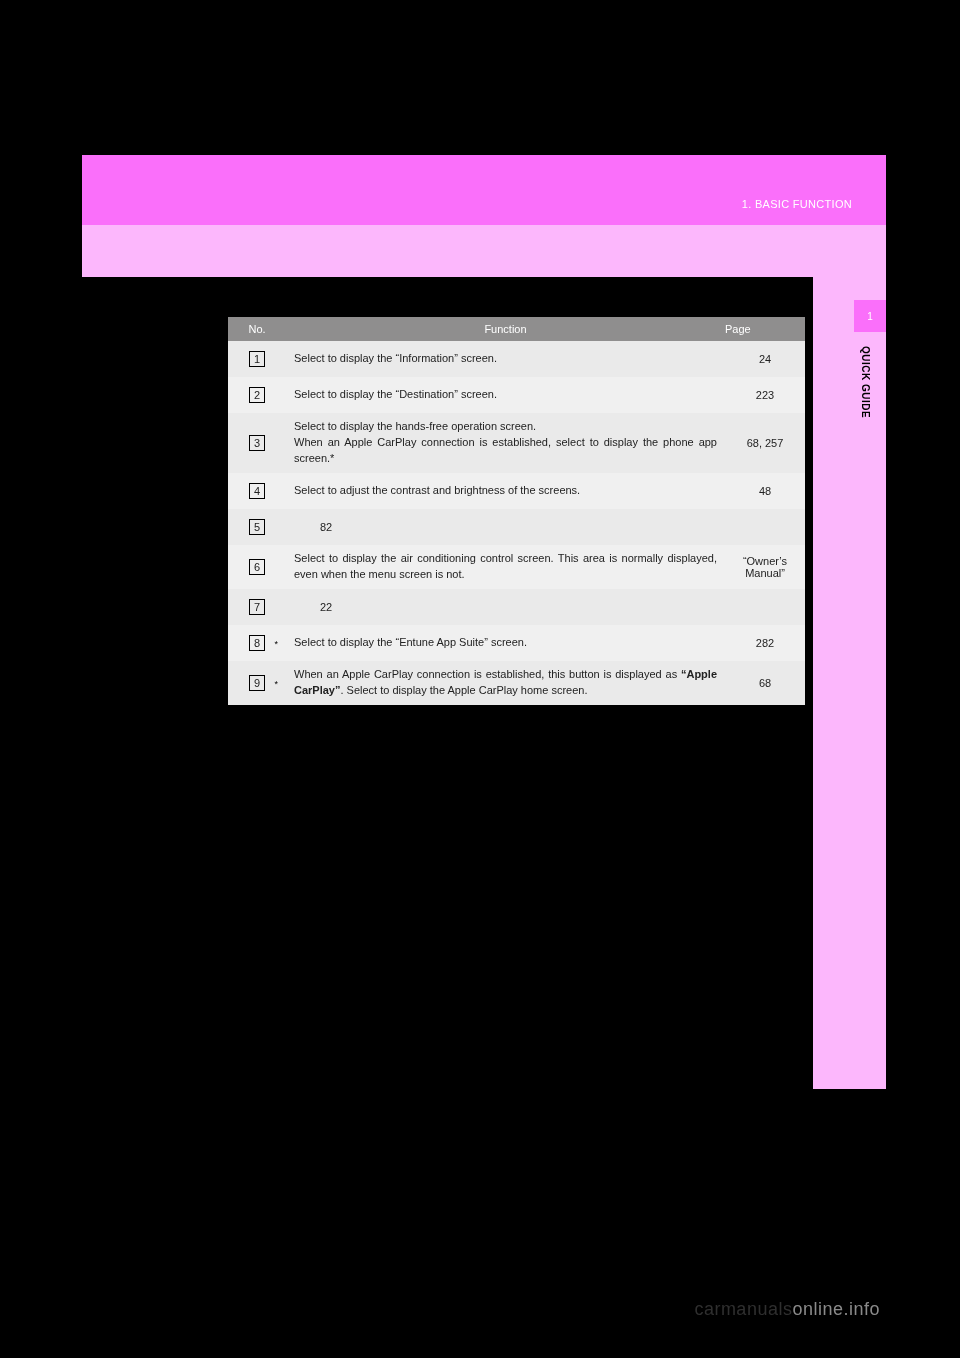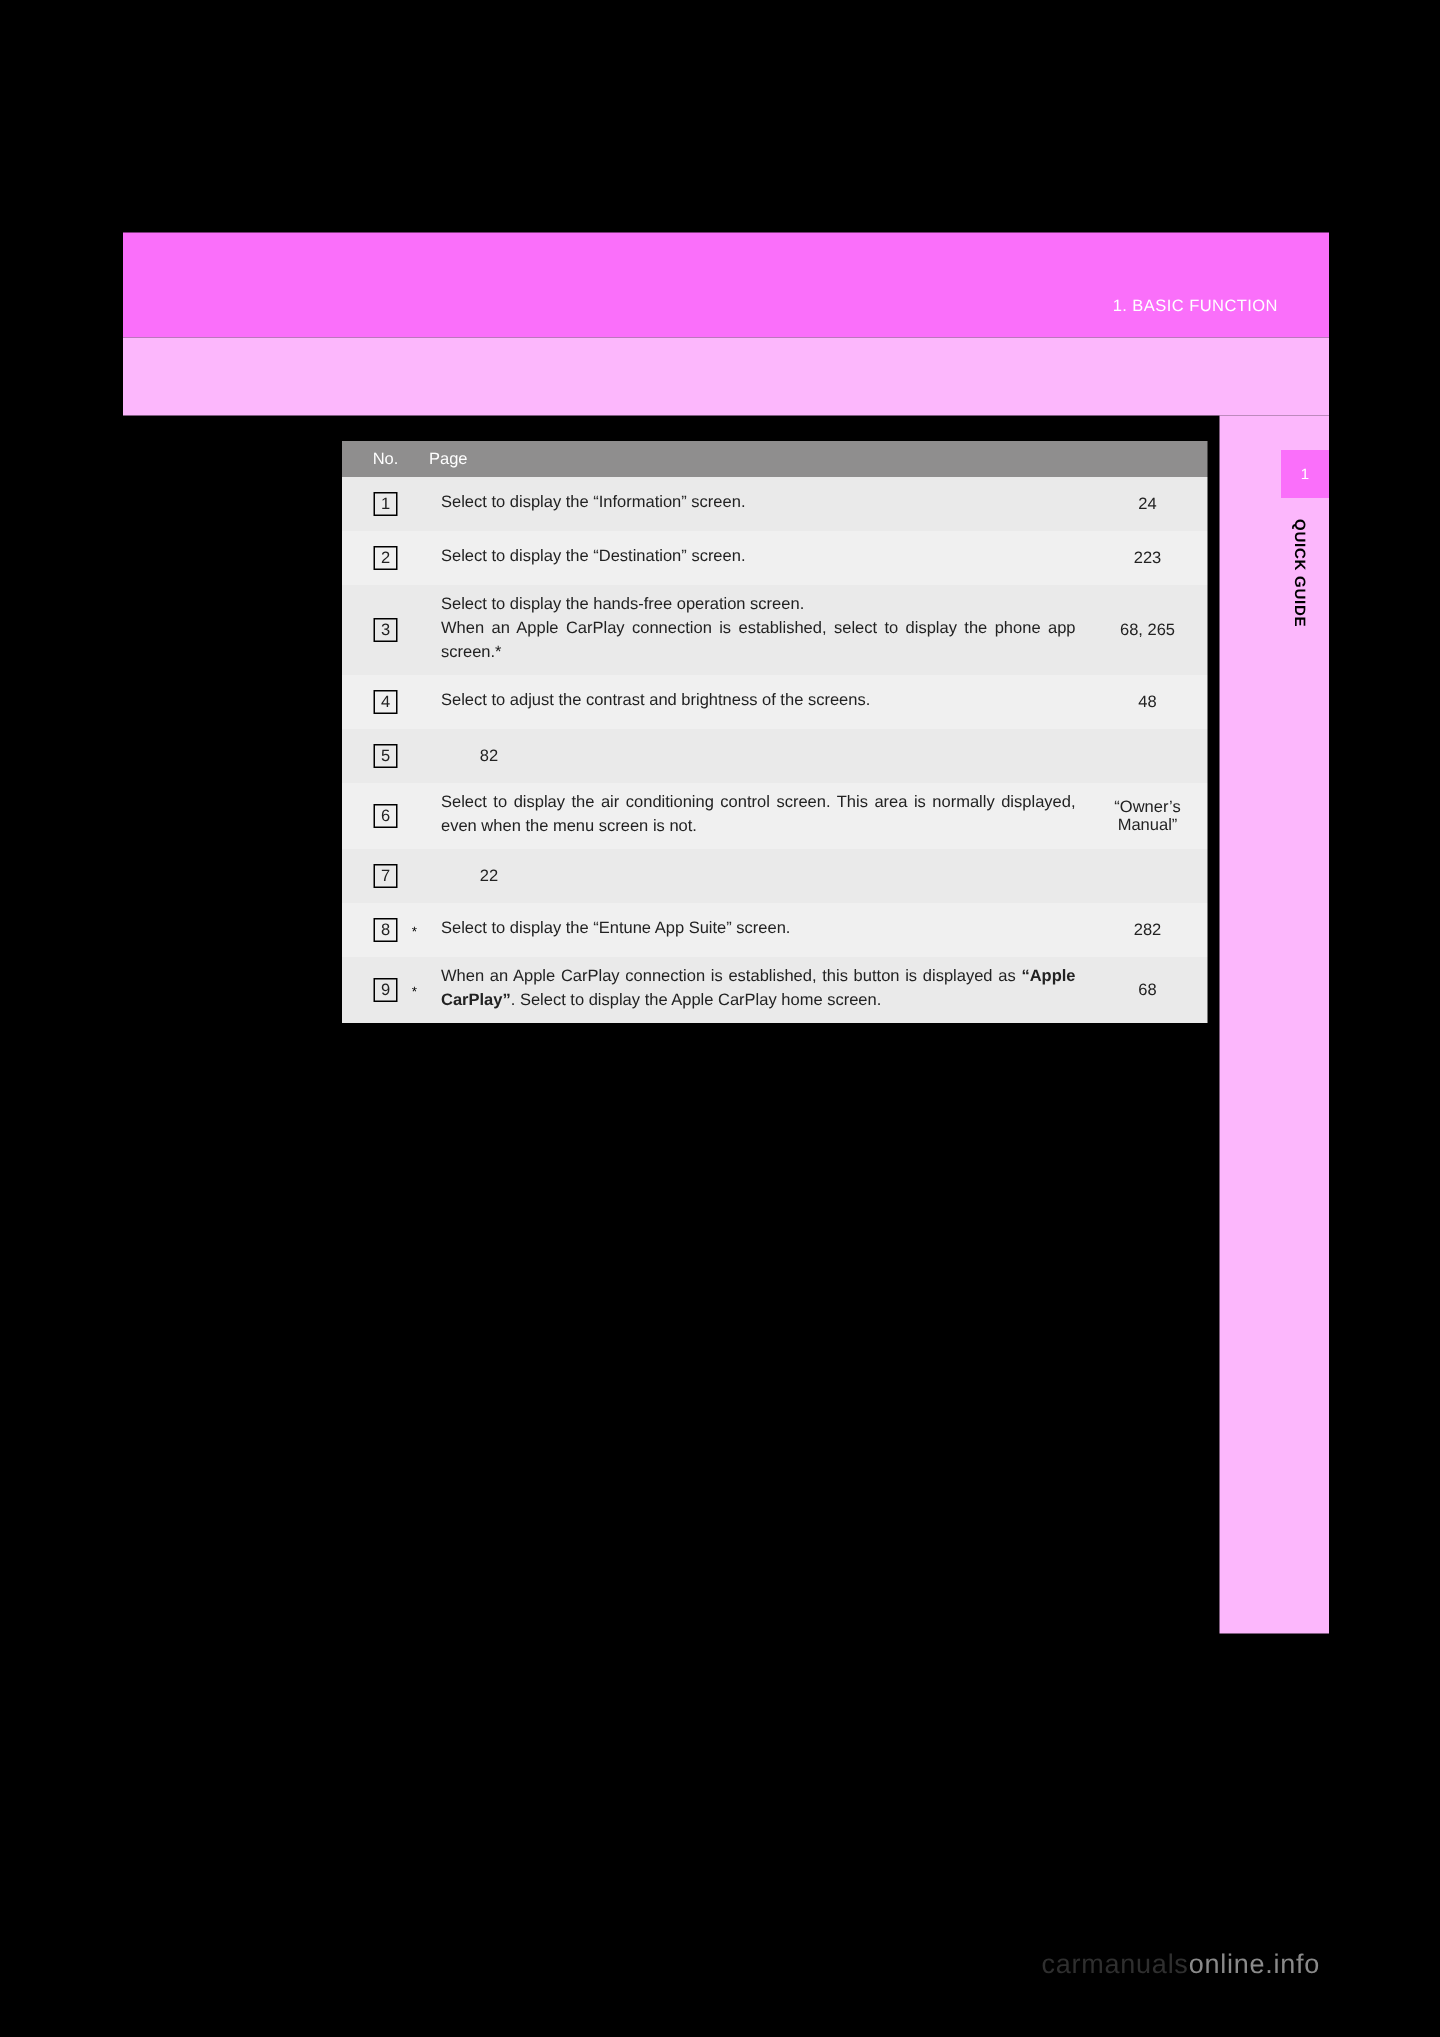--- a/index.html
+++ b/index.html
@@ -10,21 +10,21 @@
     .top-bar { position: absolute; left: 82px; top: 155px; width: 804px; height: 70px; background: #fa6ffa; }
     .top-bar-light { position: absolute; left: 82px; top: 225px; width: 804px; height: 52px; background: #fcb7fc; }
     .right-rail { position: absolute; left: 813px; top: 277px; width: 73px; height: 812px; background: #fcb7fc; }
     .tab-box { position: absolute; left: 854px; top: 300px; width: 32px; height: 32px; background: #fa6ffa; display: flex; align-items: center; justify-content: center; color: #fff; font-size: 10px; }
 
     .header-text { position: absolute; right: 108px; top: 198px; color: #fff; font-size: 11px; letter-spacing: 0.3px; }
 
     .side-label { position: absolute; left: 860px; top: 346px; writing-mode: vertical-rl; font-size: 10px; font-weight: bold; letter-spacing: 0.5px; color: #000; }
 
     
-    .table-wrap { position: absolute; left: 195px; top: 294px; width: 610px; padding-left: 33px; }
+    .table-wrap { position: absolute; left: 195px; top: 317px; width: 610px; padding-left: 33px; }
     .thead { display: flex; background: #8f8e8e; color: #fff; font-size: 11px; height: 24px; align-items: center; }
     .th-no { width: 58px; text-align: center; }
     .th-fn { flex: 1; text-align: center; }
     .th-pg { width: 80px; }
     .trow { display: flex; align-items: center; background: #f0f0f0; font-size: 11px; color: #222; min-height: 36px; padding: 6px 0; }
     .trow:nth-child(even) { background: #eaeaea; }
     .td-no { width: 58px; display: flex; align-items: center; justify-content: center; position: relative; }
     .td-fn { flex: 1; padding: 0 8px; text-align: justify; line-height: 1.45; }
     .td-pg { width: 80px; text-align: center; }
     .num-box { display: inline-block; width: 16px; height: 16px; border: 1.5px solid #000; font-size: 11px; text-align: center; line-height: 14px; font-family: Arial, sans-serif; }
@@ -47,20 +47,21 @@
     <span>1</span>
   </div>
 
   <div class="header-text">1. BASIC FUNCTION</div>
 
   <div class="side-label">QUICK GUIDE</div>
 
   <div class="table-wrap">
     <div class="thead">
       <div class="th-no">No.</div>
+      <div class="th-fn">Function</div>
       <div class="th-pg">Page</div>
     </div>
 
     <div class="trow">
       <div class="td-no">
         <span class="num-box">1</span>
       </div>
       <div class="td-fn">Select to display the “Information” screen.</div>
       <div class="td-pg">24</div>
     </div>
@@ -72,21 +73,21 @@
       <div class="td-fn">Select to display the “Destination” screen.</div>
       <div class="td-pg">223</div>
     </div>
 
     <div class="trow">
       <div class="td-no">
         <span class="num-box">3</span>
       </div>
       <div class="td-fn" style="white-space:pre-line;"><span>Select to display the hands-free operation screen.
 When an Apple CarPlay connection is established, select to display the phone app screen.*</span></div>
-      <div class="td-pg">68, 265</div>
+      <div class="td-pg">68, 257</div>
     </div>
 
     <div class="trow">
       <div class="td-no">
         <span class="num-box">4</span>
       </div>
       <div class="td-fn">Select to adjust the contrast and brightness of the screens.</div>
       <div class="td-pg">48</div>
     </div>
 

